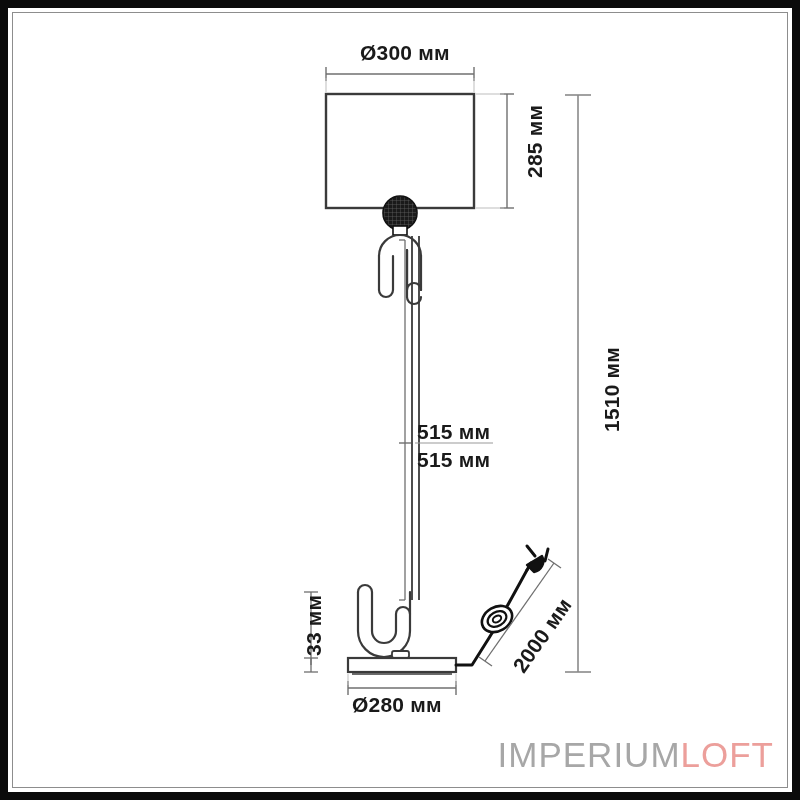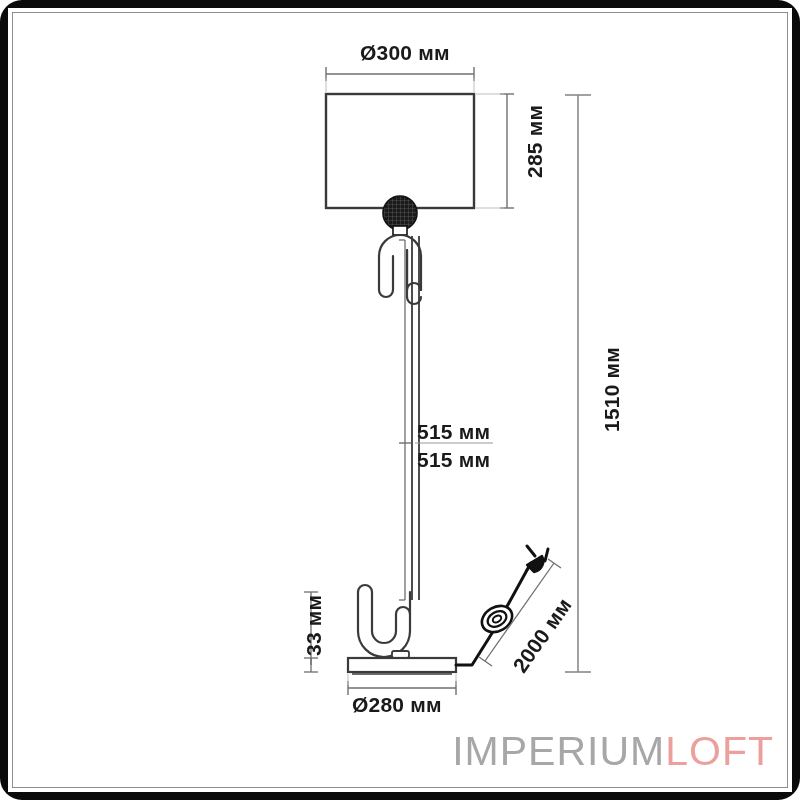--- a/index.html
+++ b/index.html
@@ -9,21 +9,20 @@
   }
   body {
     font-family: "Liberation Sans", sans-serif;
   }
   #page {
     position: relative;
     width: 800px;
     height: 800px;
     background: #ffffff;
     overflow: hidden;
-    border-radius: 22px;
   }
   
   .frame-outer {
     position: absolute;
     left: 0; top: 0;
     width: 800px; height: 800px;
     box-sizing: border-box;
     border: 8px solid #0a0a0a;
     pointer-events: none;
   }
@@ -61,21 +60,21 @@
   .rot-diag {
     transform: rotate(-55deg);
     transform-origin: 0 0;
   }
   
   #watermark {
     position: absolute;
     right: 26px;
     bottom: 28px;
     font-family: "Liberation Sans", sans-serif;
-    font-size: 41px;
+    font-size: 35px;
     font-weight: 400;
     letter-spacing: 1px;
     white-space: nowrap;
     line-height: 1;
   }
   #watermark .wm-imperium { color: #a7a7a7; }
   #watermark .wm-loft { color: #ec9f9b; }
 </style>
 </head>
 <body>

